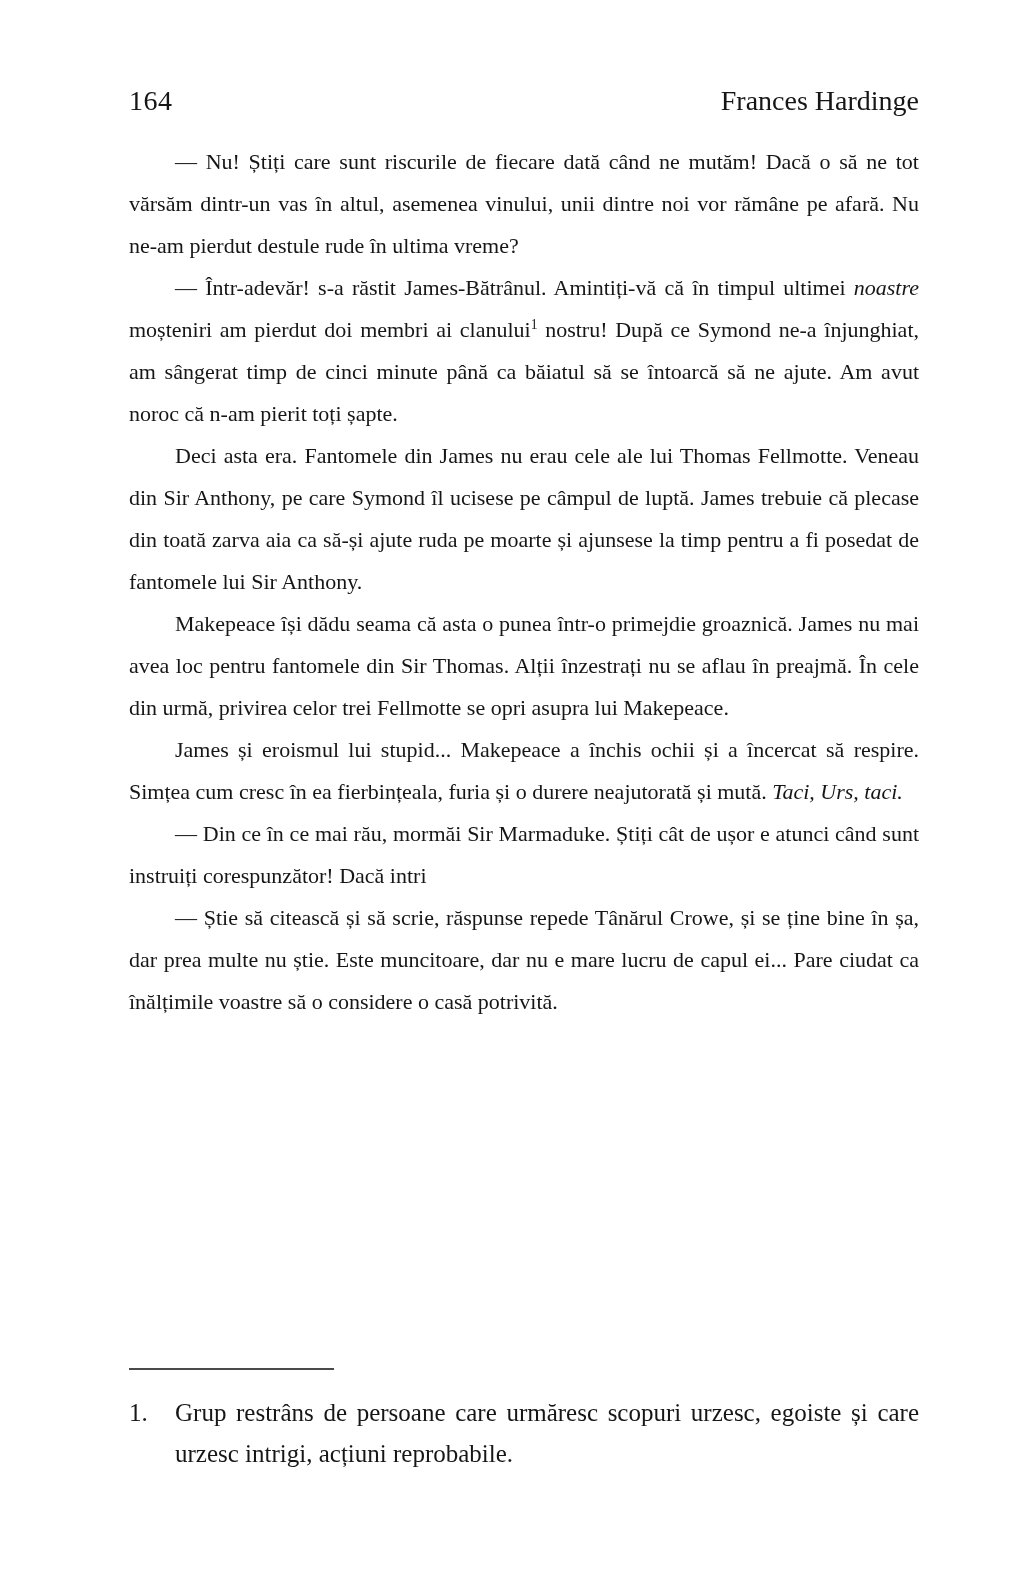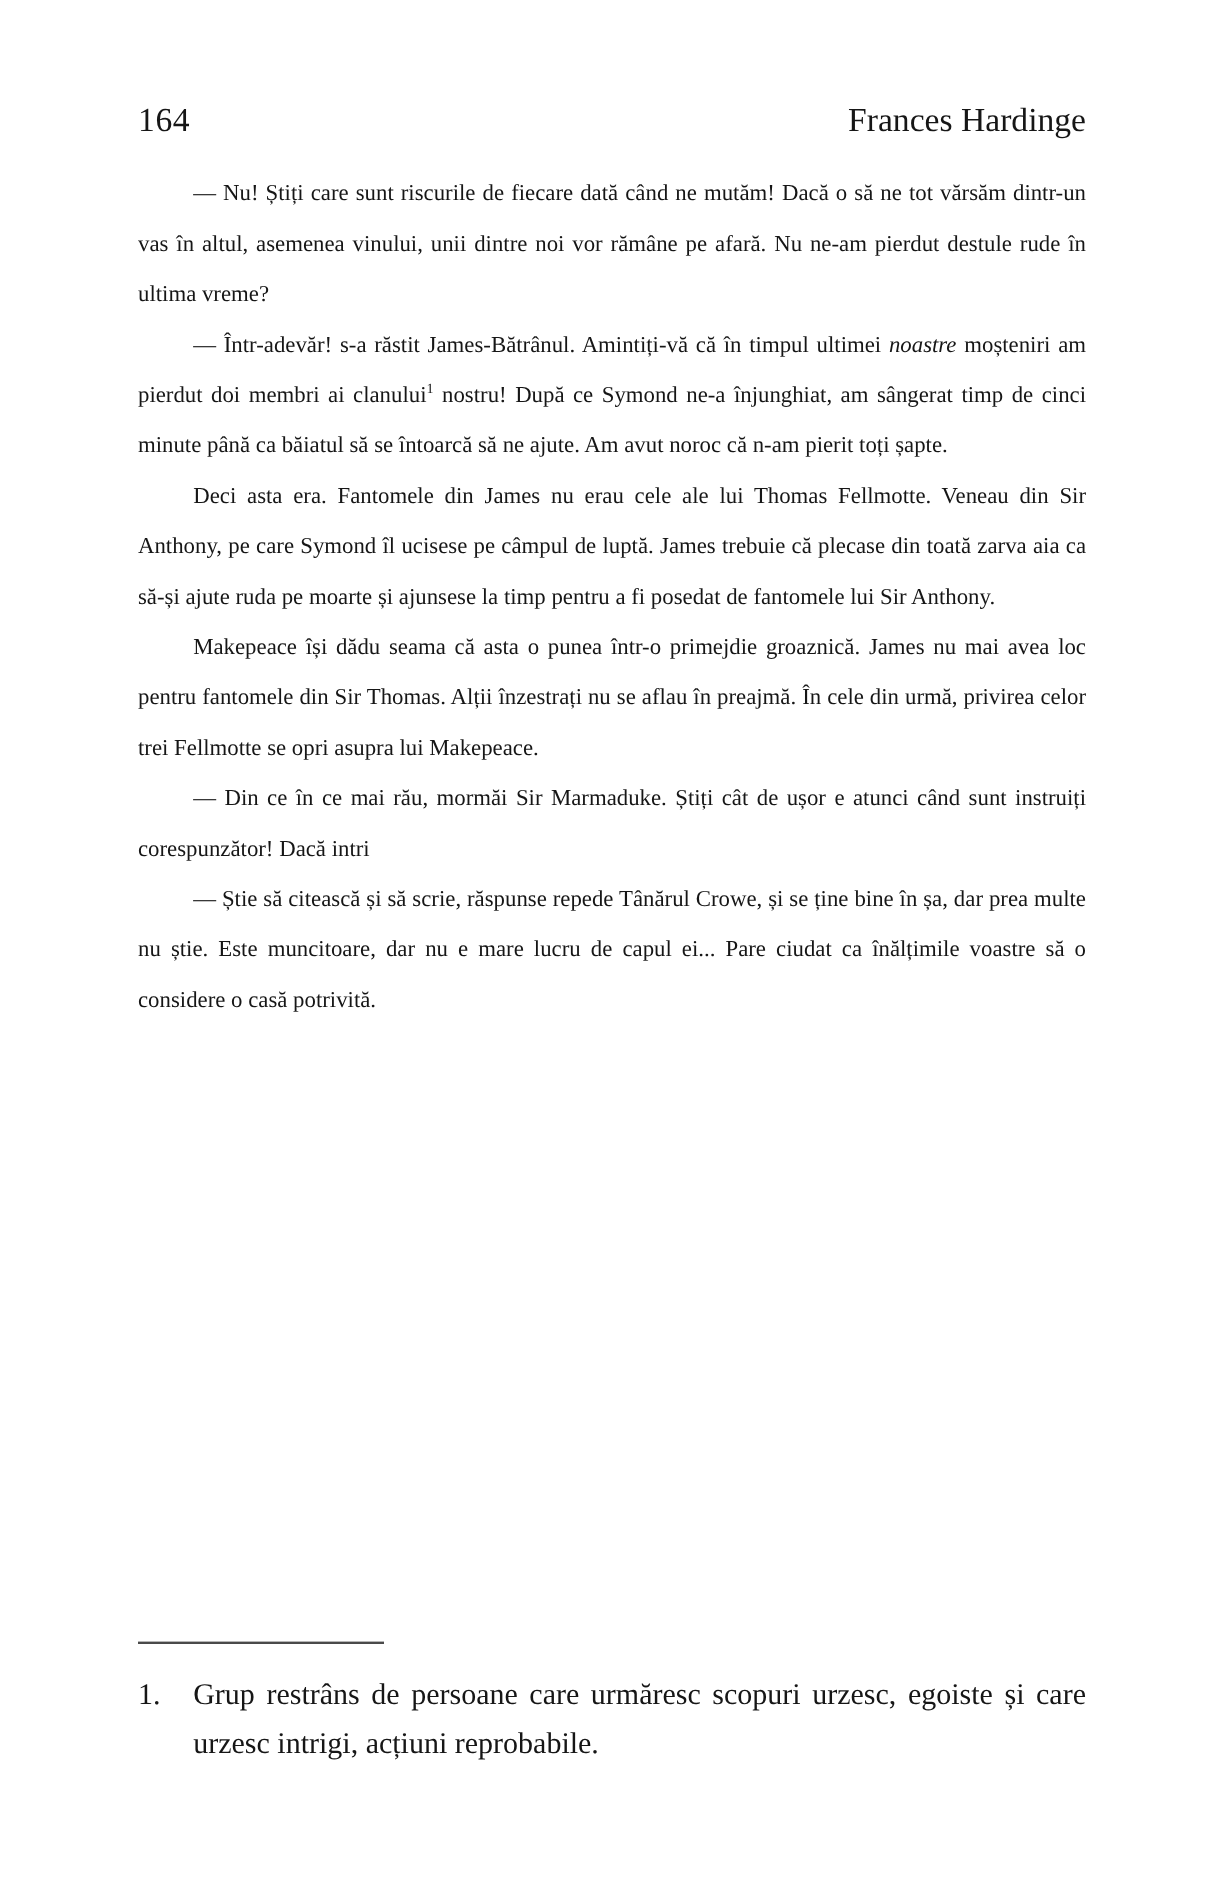--- a/index.html
+++ b/index.html
@@ -7,42 +7,42 @@
   body {
     width: 1024px;
     height: 1575px;
     position: relative;
     font-family: "Liberation Serif", "DejaVu Serif", serif;
     color: #161616;
     overflow: hidden;
   }
   .page {
     position: absolute;
-    left: 115px;
+    left: 129px;
     top: 0;
     width: 790px;
     height: 1575px;
   }
   .running-head {
     display: flex;
     justify-content: space-between;
     align-items: baseline;
     margin-top: 86px;
     font-size: 28px;
     line-height: 1.1;
   }
   .page-number {
     font-style: normal;
     letter-spacing: 0.5px;
   }
   .author {
   }
   .body-text {
     margin-top: 24px;
-    font-size: 19px;
+    font-size: 22px;
     line-height: 42px;
     text-align: justify;
     text-justify: inter-word;
   }
   .body-text p {
     text-indent: 46px;
     margin: 0;
   }
   .it { font-style: italic; margin-top: 24px; }
   sup {
@@ -84,20 +84,21 @@
     <span class="page-number">164</span>
     <span class="author">Frances Hardinge</span>
   </div>
 
   <div class="body-text">
 
   <p><span>— Nu! Știți care sunt riscurile de fiecare dată când ne mutăm! Dacă o să ne tot vărsăm dintr-un vas în altul, asemenea vinului, unii dintre noi vor rămâne pe afară. Nu ne-am pierdut destule rude în ultima vreme?</span></p>
       <p><span>— Într-adevăr! s-a răstit James-Bătrânul. Amintiți-vă că în timpul ultimei </span><span class="it">noastre</span><span> moșteniri am pierdut doi membri ai clanului</span><sup>1</sup><span> nostru! După ce Symond ne-a înjunghiat, am sângerat timp de cinci minute până ca băiatul să se întoarcă să ne ajute. Am avut noroc că n-am pierit toți șapte.</span></p>
       <p><span>Deci asta era. Fantomele din James nu erau cele ale lui Thomas Fellmotte. Veneau din Sir Anthony, pe care Symond îl ucisese pe câmpul de luptă. James trebuie că plecase din toată zarva aia ca să-și ajute ruda pe moarte și ajunsese la timp pentru a fi posedat de fantomele lui Sir Anthony.</span></p>
       <p><span>Makepeace își dădu seama că asta o punea într-o primejdie groaznică. James nu mai avea loc pentru fantomele din Sir Thomas. Alții înzestrați nu se aflau în preajmă. În cele din urmă, privirea celor trei Fellmotte se opri asupra lui Makepeace.</span></p>
+      <p><span>James și eroismul lui stupid... Makepeace a închis ochii și a încercat să respire. Simțea cum cresc în ea fierbințeala, furia și o durere neajutorată și mută. </span><span class="it">Taci, Urs, taci.</span></p>
       <p><span>— Din ce în ce mai rău, mormăi Sir Marmaduke. Știți cât de ușor e atunci când sunt instruiți corespunzător! Dacă intri</span></p>
       <p><span>— Știe să citească și să scrie, răspunse repede Tânărul Crowe, și se ține bine în șa, dar prea multe nu știe. Este muncitoare, dar nu e mare lucru de capul ei... Pare ciudat ca înălțimile voastre să o considere o casă potrivită.</span></p>
     </div>
 
   <div class="footnote-block">
     <div class="footnote-rule" style="background: rgb(74, 74, 74);"></div>
     <div class="footnote">
       <span class="footnote-marker">1.</span>
       <span class="footnote-body">Grup restrâns de persoane care urmăresc scopuri urzesc, egoiste și care urzesc intrigi, acțiuni reprobabile.</span>
     </div>

